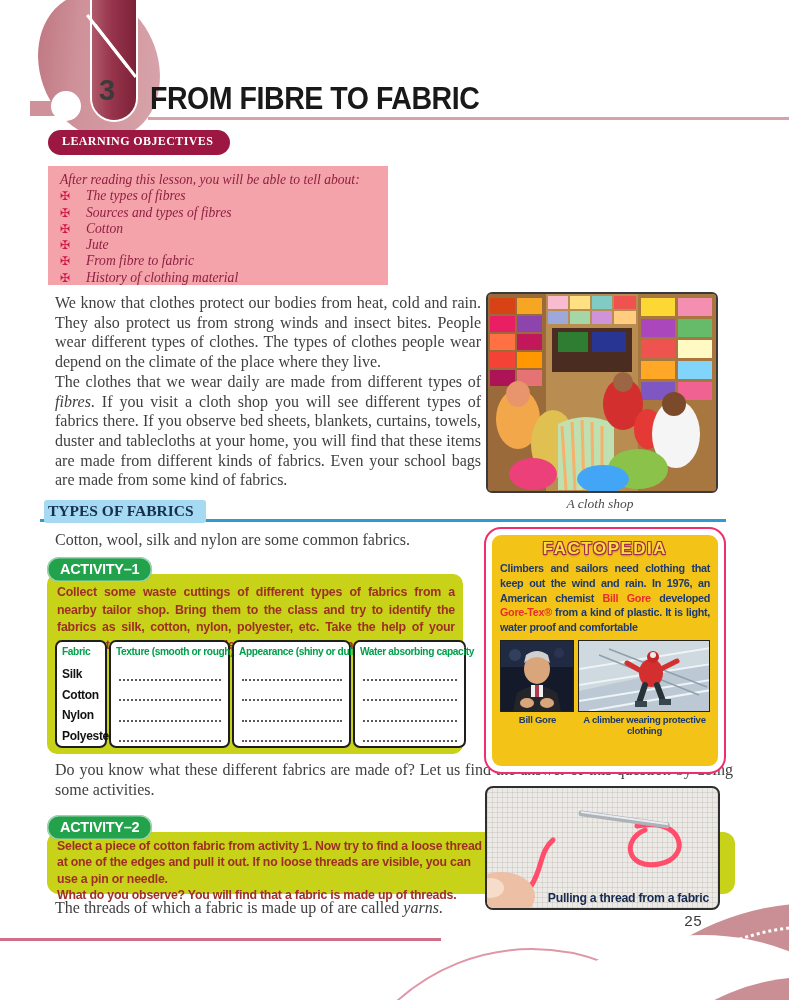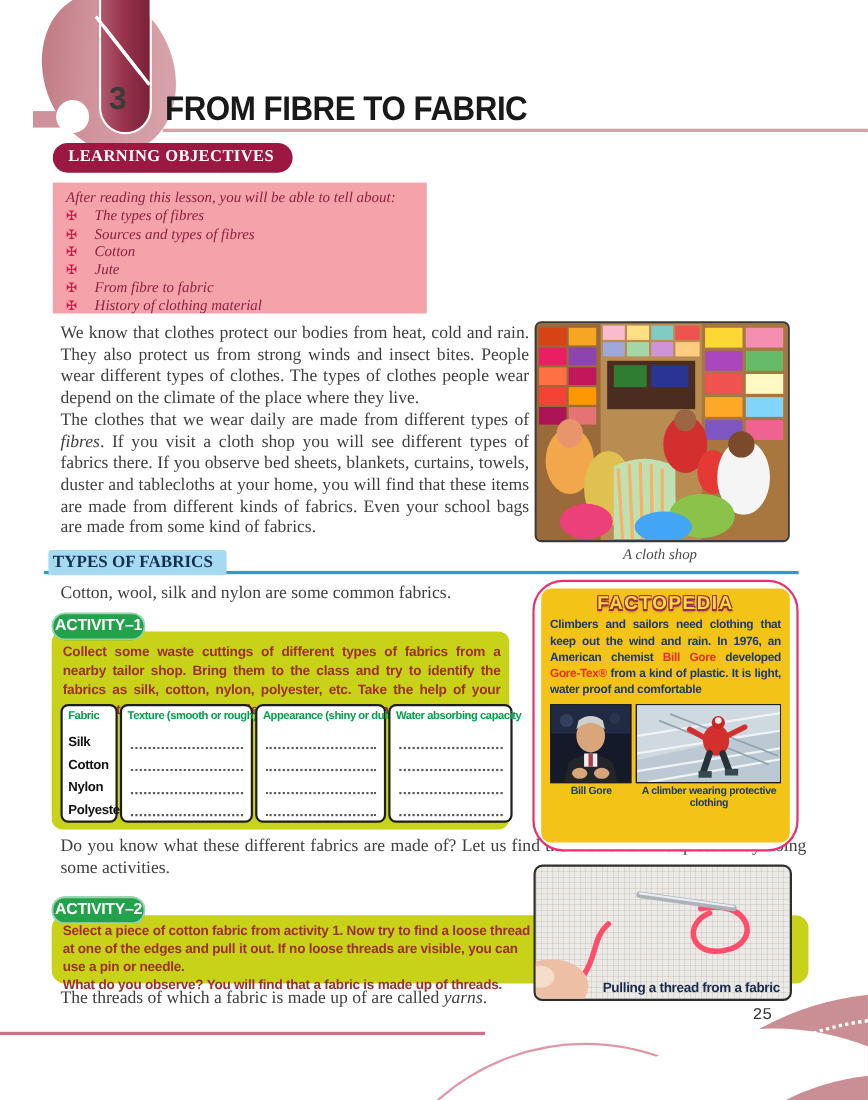--- a/index.html
+++ b/index.html
@@ -27,21 +27,21 @@
   .chapter-title {
     position:absolute; left:150px; top:81px; font-family:"Liberation Sans",sans-serif;
     font-weight:bold; font-size:31px; letter-spacing:-0.5px; color:#191919;
     transform:scaleX(0.92); transform-origin:left center; white-space:nowrap;
   }
   .title-rule { position:absolute; left:148px; top:117px; width:641px; height:3px; background:#d9a2a7; }
 
   
   .lo-pill {
     position:absolute; left:48px; top:130px; background:#9c1843; color:#fff;
-    font-weight:bold; font-size:15px; letter-spacing:0.4px;
+    font-weight:bold; font-size:12px; letter-spacing:0.4px;
     padding:4px 17px 6px 14px; border-radius:14px;
   }
   .obj-box {
     position:absolute; left:48px; top:166px; width:340px; height:119px; background:#f4a3ab;
     box-sizing:border-box; padding:6px 10px 4px 12px;
     font-style:italic; font-size:13.6px; line-height:16.3px; color:#8e2040;
   }
   .obj-item { display:flex; }
   .obj-glyph { width:26px; color:#d01648; font-style:normal; font-size:12px; flex:none; }
 
@@ -53,21 +53,21 @@
 
   
   .tof-rule { position:absolute; left:40px; top:519px; width:686px; height:3px; background:#2f9ad0; }
   .tof-label {
     position:absolute; left:44px; top:500px; background:#a6d9f2; color:#14304d;
     font-weight:bold; font-size:15.5px; padding:2px 12px 3px 4px; border-radius:3px; z-index:2;
   }
   .cotton-line { position:absolute; left:55px; top:531px; font-size:16px; }
   .act-pill {
     position:absolute; background:#23a24c; color:#fff; font-family:"Liberation Sans",sans-serif;
-    font-weight:bold; font-size:14.5px; letter-spacing:-0.3px; padding:4px 3px 5px;
+    font-weight:bold; font-size:14.5px; letter-spacing:-0.3px; padding:4px 13px 5px;
     border-radius:12px; box-shadow:inset 0 0 0 1.5px rgba(255,255,255,0.55); z-index:3;
   }
   .act1-pill { left:47px; top:557px; }
   .act2-pill { left:47px; top:815px; }
   .act1-box { position:absolute; left:47px; top:574px; width:416px; height:180px; background:#c8d218; border-radius:10px; z-index:1; }
   .act1-text {
     position:absolute; left:57px; top:584px; width:398px; font-family:"Liberation Sans",sans-serif;
     font-weight:bold; font-size:12.4px; letter-spacing:-0.2px; color:#9e2f25; line-height:17.6px; text-align:justify; z-index:2;
   }
   .act2-box { position:absolute; left:47px; top:832px; width:688px; height:62px; background:#c8d218; border-radius:12px; z-index:1; }
@@ -83,21 +83,21 @@
   .t-c1 { width:52px; } .t-c2 { width:121px; } .t-c3 { width:119px; } .t-c4 { width:113px; }
   .t-head { color:#00a04a; font-family:"Liberation Sans",sans-serif; font-weight:bold; font-size:10.2px; letter-spacing:-0.4px; white-space:nowrap; }
   .t-rows { margin-top:7px; }
   .t-rowlabel { font-family:"Liberation Sans",sans-serif; font-weight:bold; font-size:12px; letter-spacing:-0.3px; color:#111; height:20.5px; line-height:20.5px; }
   .t-dots { height:20.5px; position:relative; }
   .t-dots::after { content:""; position:absolute; left:3px; right:3px; bottom:4px; border-bottom:2px dotted #5a5a5a; }
 
   
   .facto {
     position:absolute; left:484px; top:527px; width:242px; height:247px; background:#fff;
-    border:2.5px solid #ed2f6e; border-radius:28px; box-sizing:border-box; padding:6px; z-index:2;
+    border:2.5px solid #ed2f6e; border-radius:17px; box-sizing:border-box; padding:6px; z-index:2;
   }
   .facto-inner { width:100%; height:100%; background:#f4c318; border-radius:9px; box-sizing:border-box; padding:4px 8px; }
   .facto-title {
     text-align:center; font-family:"Liberation Sans",sans-serif; font-weight:bold; font-size:17px;
     letter-spacing:1.5px; color:#ffdf3c;
     text-shadow:-1px -1px 0 #a12a52, 1px -1px 0 #a12a52, -1px 1px 0 #a12a52, 1px 1px 0 #a12a52, 0 2px 2px rgba(90,30,70,.45);
   }
   .facto-text {
     margin-top:2px; font-family:"Liberation Sans",sans-serif; font-weight:bold; font-size:10.8px;
     letter-spacing:-0.3px; color:#1c3a6e; line-height:14.8px; text-align:justify;

